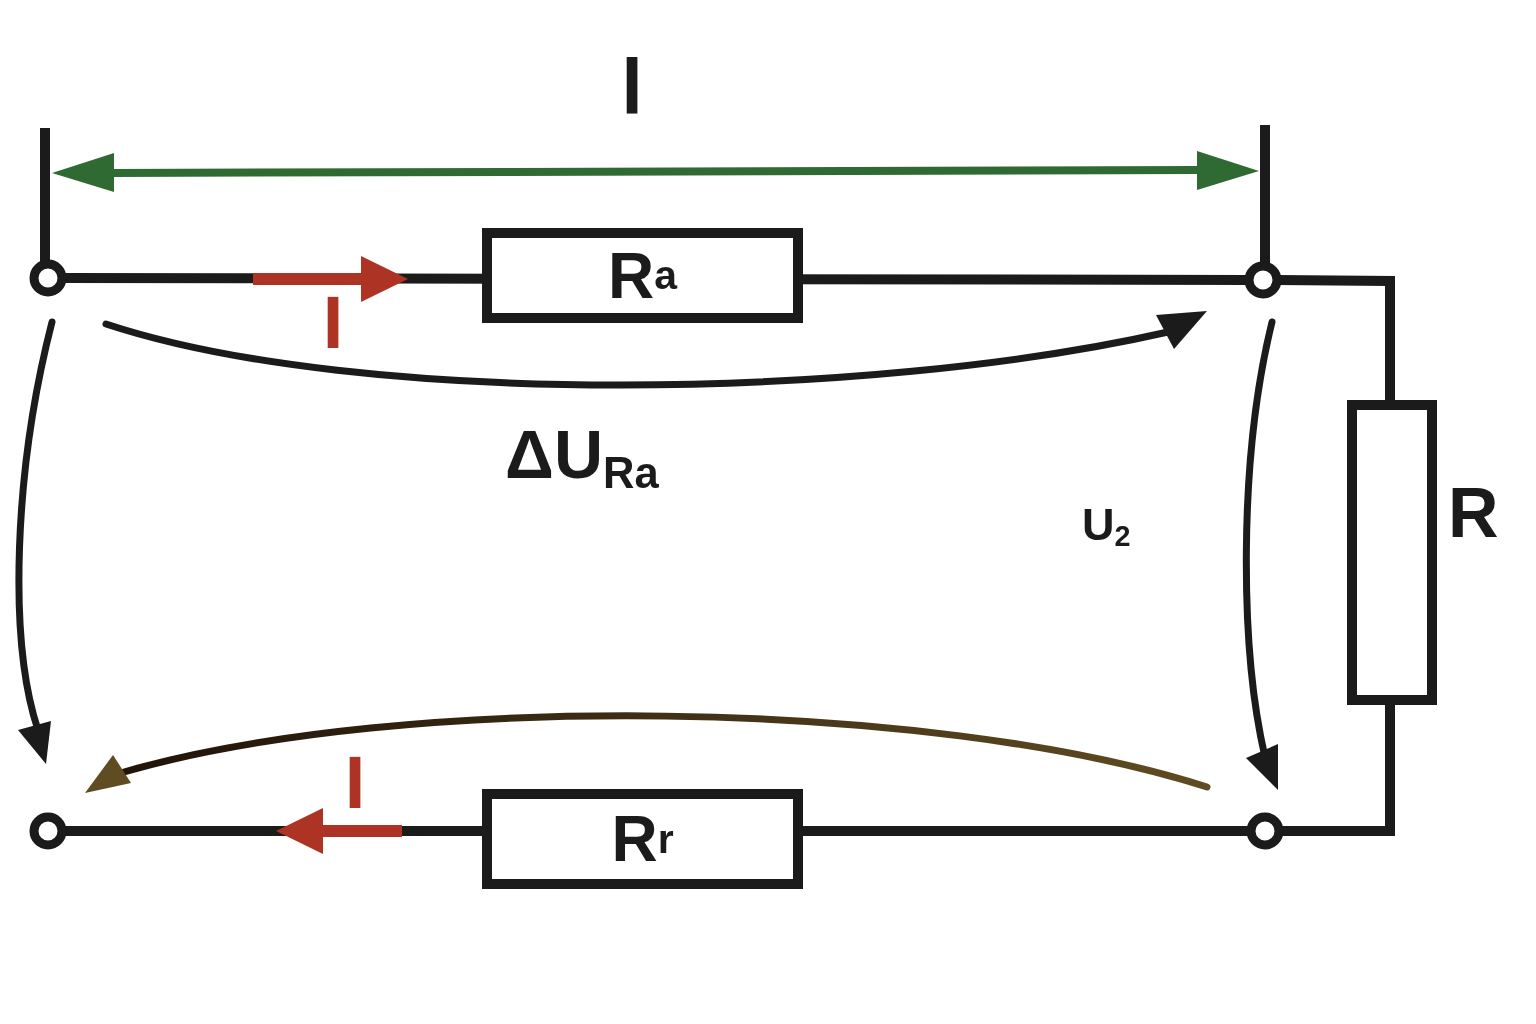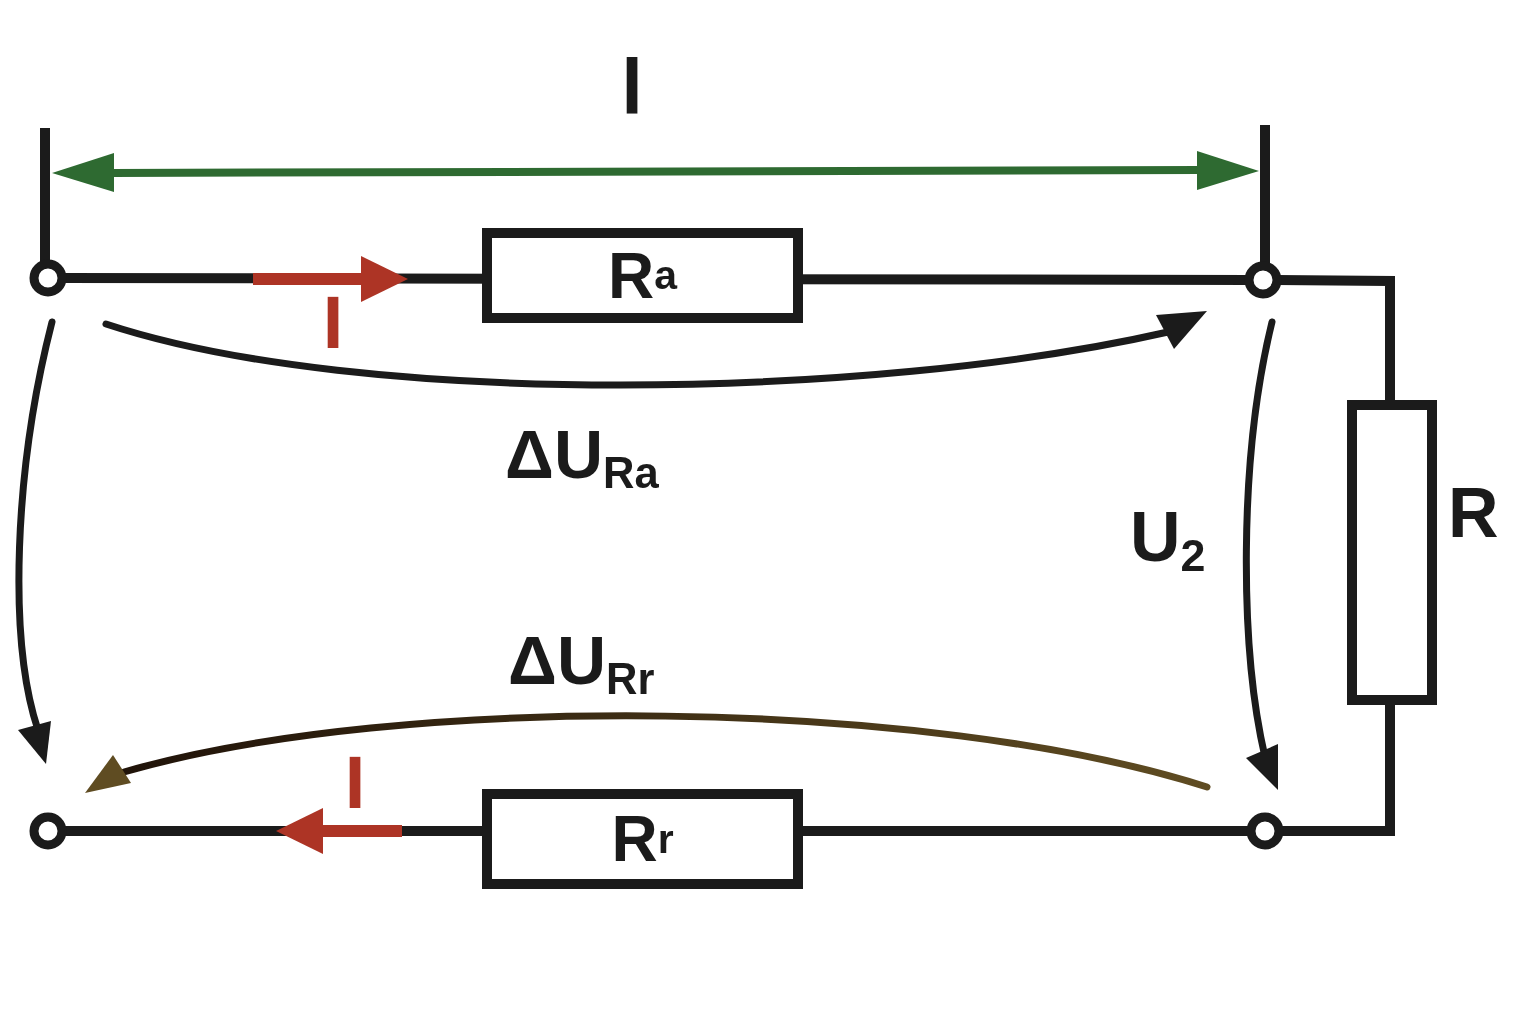--- a/index.html
+++ b/index.html
@@ -113,25 +113,22 @@
   </div>
 
   <div class="label" style="left:1448px; top:478px; font-size:70px;">
     <span>R</span>
   </div>
 
   <div class="label" style="left:505px; top:420px; font-size:68px;">
     <span>ΔU</span><span class="sub">Ra</span>
   </div>
 
-  <div class="label" style="left:508px; top:626px; font-size:68px;">
-    <span>ΔU</span><span class="sub">Rr</span>
-  </div>
 
-  <div class="label" style="left:1130px; top:502px; font-size:70px;">
+  <div class="label" style="left:1082px; top:502px; font-size:45px;">
     <span>U</span><span class="sub">2</span>
   </div>
 
   <div class="label label-red center" style="left:305px; top:286px; width:56px; font-size:74px;">
     <span>I</span>
   </div>
 
   <div class="label label-red center" style="left:327px; top:746px; width:56px; font-size:74px;">
     <span>I</span>
   </div>

